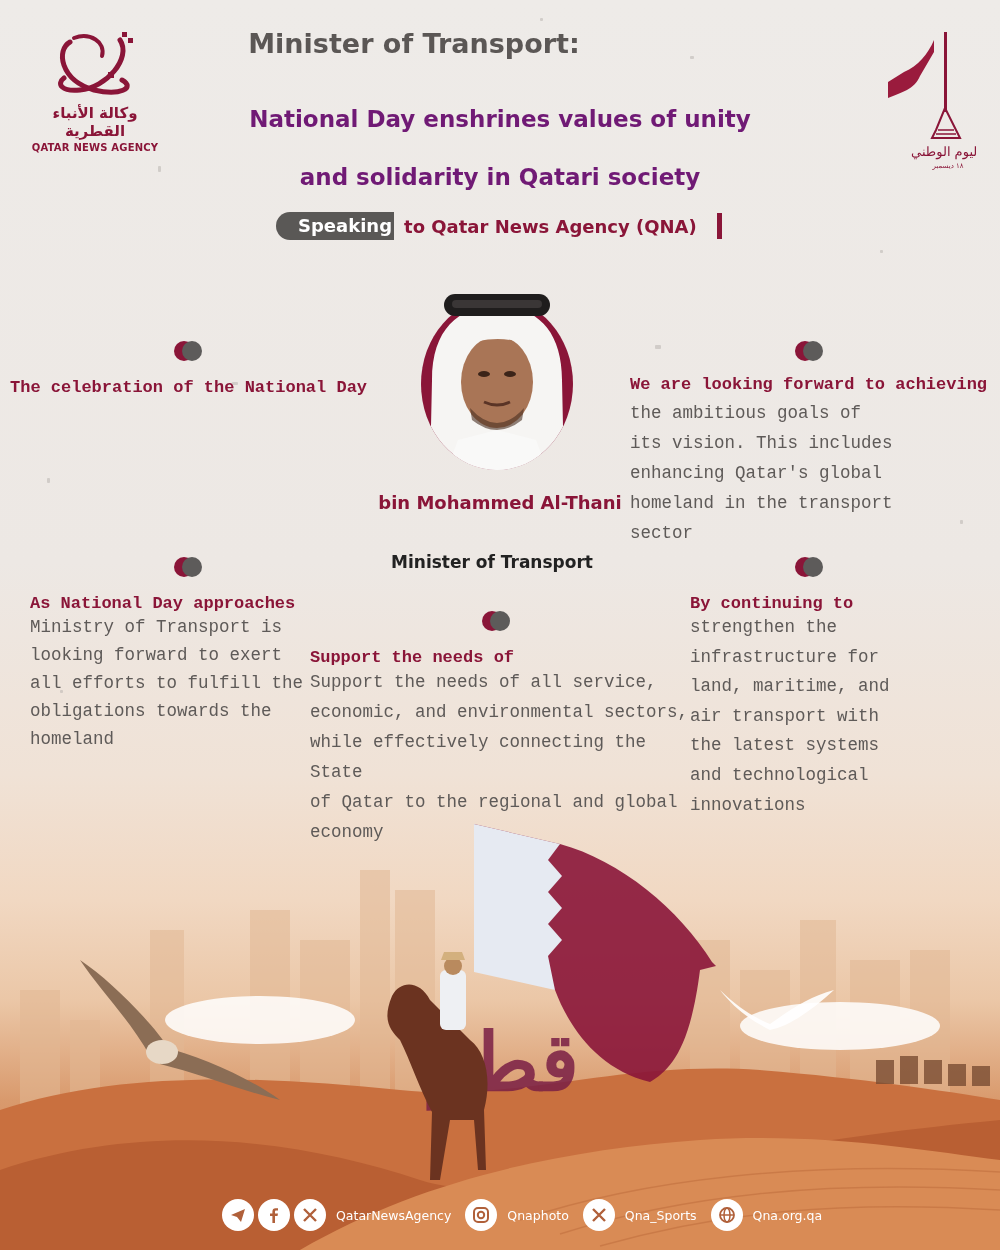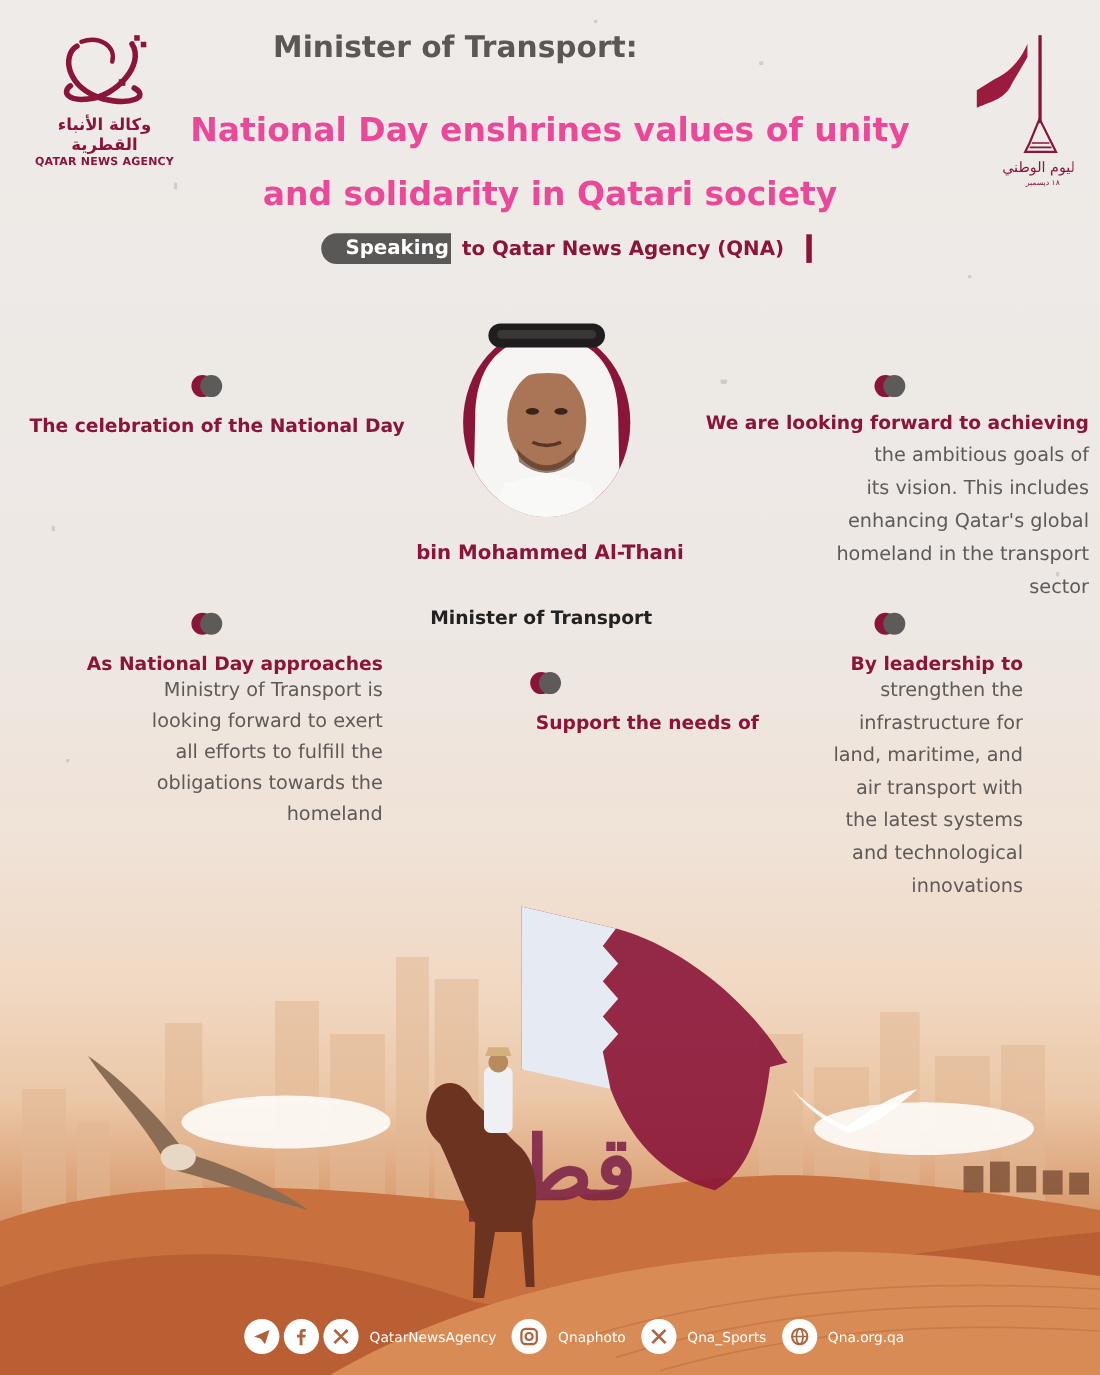--- a/index.html
+++ b/index.html
@@ -14,34 +14,34 @@
   .qna-logo { position: absolute; left: 30px; top: 28px; width: 130px; height: 120px; text-align: center; }
   .qna-logo svg { display: block; margin: 0 auto; }
   .qna-ar { font-size: 15px; color: #8a1538; margin-top: 4px; font-weight: bold; }
   .qna-en { font-size: 10px; color: #8a1538; font-weight: bold; letter-spacing: .2px; margin-top: 2px; }
 
   .nd-logo { position: absolute; left: 884px; top: 30px; width: 92px; height: 140px; }
 
   .kicker { position: absolute; left: 0; width: 828px; top: 28px; text-align: center;
             font-size: 27px; font-weight: bold; color: #5b5755; }
   .headline { position: absolute; left: 150px; width: 700px; top: 90px; text-align: center;
-              font-size: 30px; font-weight: bold; color: #ec4899; line-height: 58px; }
-  .speaking { position: absolute; top: 212px; left: 292px; height: 28px; display: flex; align-items: center; text-align: center; }
+              font-size: 23px; font-weight: bold; color: #701a75; line-height: 58px; }
+  .speaking { position: absolute; top: 212px; left: 276px; height: 28px; display: flex; align-items: center; text-align: center; }
   .speaking-pill { background: #5a5856; color: #fff; font-size: 18px; font-weight: bold;
                    padding: 2px 2px 2px 22px; border-radius: 14px 0 0 14px; height: 24px; line-height: 24px; }
   .speaking-rest { color: #8a1538; font-size: 18px; font-weight: bold; margin-left: 10px; }
   .speaking-bar { width: 5px; height: 26px; background: #8a1538; margin-left: 20px; }
 
   
   .dot { position: absolute; width: 30px; height: 20px; }
   .dot::before, .dot::after { content: ""; position: absolute; top: 0; width: 20px; height: 20px; border-radius: 50%; }
   .dot::before { left: 0; background: #8a1538; }
   .dot::after { left: 8px; background: #5d5b5a; }
 
-  .block { position: absolute; text-align: right; }
+  .block { position: absolute; text-align: left; font-family: Liberation Mono, monospace; }
   .block .title { font-size: 17px; font-weight: bold; color: #8a1538; white-space: nowrap; }
   .block .body { font-size: 17.5px; color: #5e5a58; line-height: 28px; margin-top: 4px; }
 
   
   .portrait { position: absolute; left: 418px; top: 290px; width: 158px; height: 182px; }
   .name { position: absolute; left: 320px; width: 360px; top: 490px; text-align: center;
           font-size: 18px; font-weight: bold; color: #8a1538; line-height: 26px; }
   .role { position: absolute; left: 312px; width: 360px; top: 552px; text-align: center;
           font-size: 17px; color: #222; font-weight: bold; }
 
@@ -158,25 +158,32 @@
     <div>looking forward to exert</div>
     <div>all efforts to fulfill the</div>
     <div>obligations towards the</div>
     <div>homeland</div>
   </div>
 </div>
 
 <div class="dot" style="left:482px;top:611px"></div>
 <div class="block" style="left:310px;width:380px;top:648px">
   <div class="title">Support the needs of</div>
+  <div class="body" style="line-height:30px;margin-top:0">
+    <div>Support the needs of all service,</div>
+    <div>economic, and environmental sectors,</div>
+    <div>while effectively connecting the State</div>
+    <div>of Qatar to the regional and global</div>
+    <div>economy</div>
+  </div>
 </div>
 
 <div class="dot" style="left:795px;top:557px"></div>
 <div class="block" style="left:690px;width:240px;top:594px">
-  <div class="title">By leadership to</div>
+  <div class="title">By continuing to</div>
   <div class="body" style="line-height:29.6px;margin-top:0">
     <div>strengthen the</div>
     <div>infrastructure for</div>
     <div>land, maritime, and</div>
     <div>air transport with</div>
     <div>the latest systems</div>
     <div>and technological</div>
     <div>innovations</div>
   </div>
 </div>

